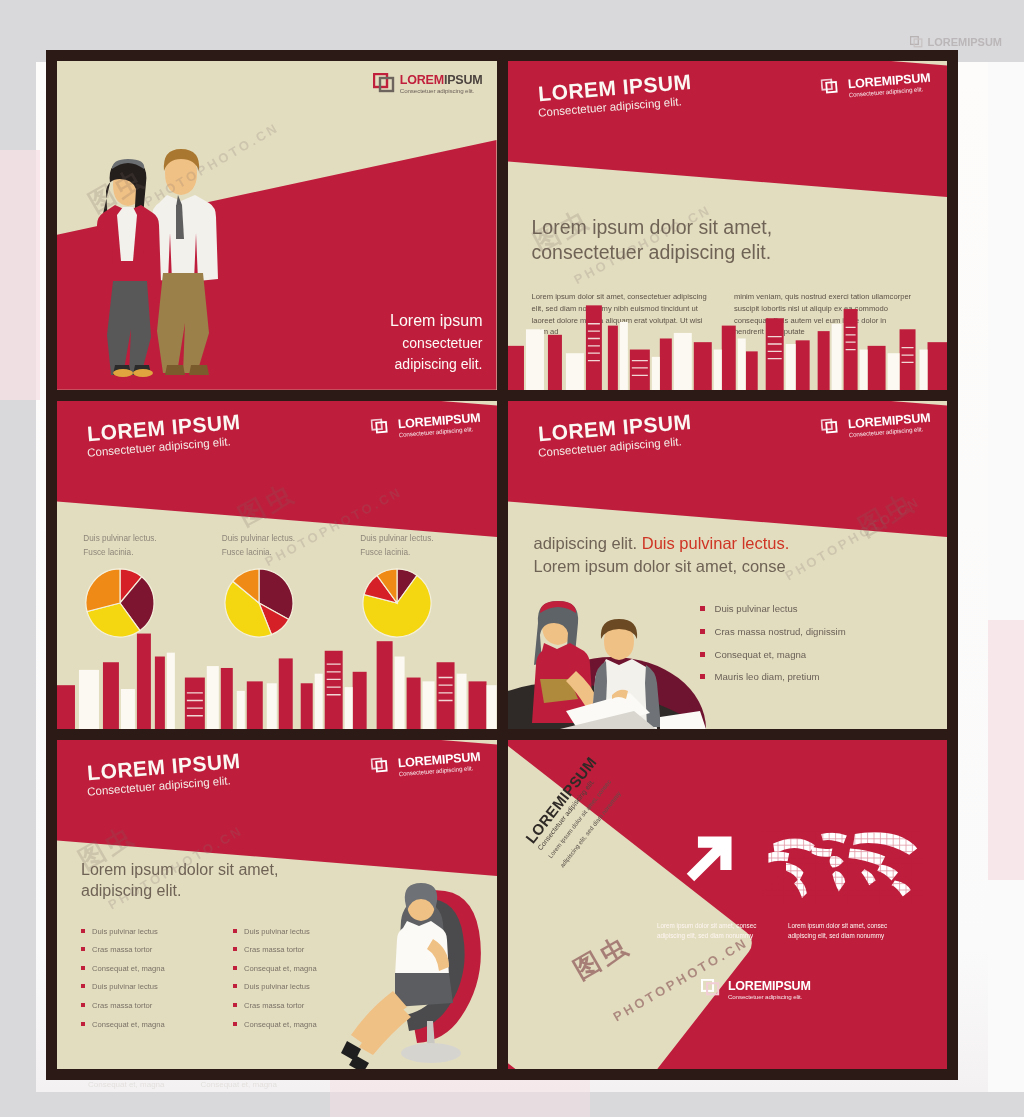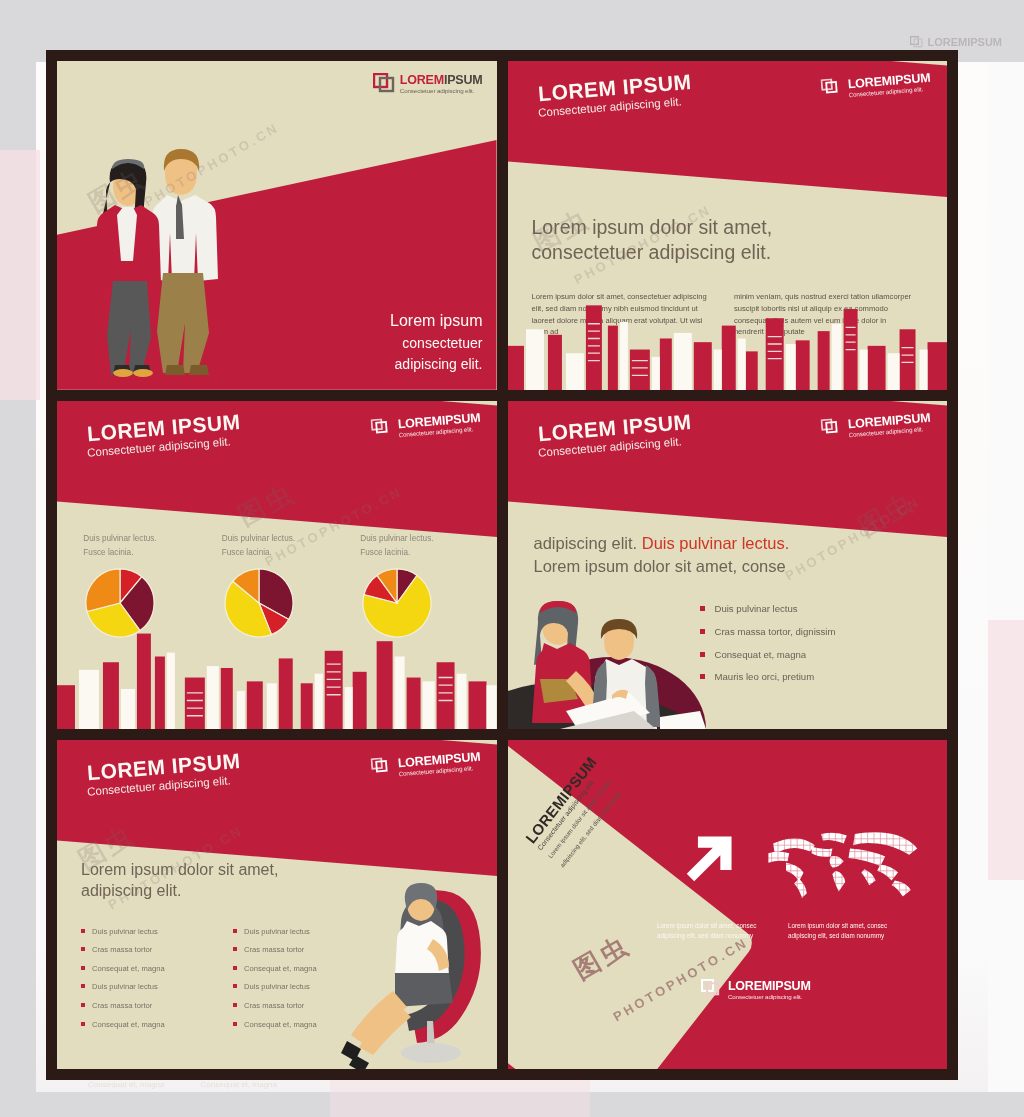--- a/index.html
+++ b/index.html
@@ -467,29 +467,29 @@
       <div>Lorem ipsum dolor sit amet, conse</div>
     </div>
 
     <ul class="bullets">
       <li>
           <span class="sq"></span>
           <span>Duis pulvinar lectus</span>
         </li>
       <li>
           <span class="sq"></span>
-          <span>Cras massa tortor, dignissim</span>
+          <span>Cras massa nostrud, dignissim</span>
         </li>
       <li>
           <span class="sq"></span>
           <span>Consequat et, magna</span>
         </li>
       <li>
           <span class="sq"></span>
-          <span>Mauris leo orci, pretium</span>
+          <span>Mauris leo diam, pretium</span>
         </li>
     </ul>
 
     <svg class="figure" style="left:0;bottom:0;width:250px;height:150px;" viewBox="0 0 250 150">
       <ellipse cx="104" cy="150" rx="94" ry="72" fill="#6e1430"></ellipse>
       <path d="M0 112 q40 -14 92 -4 q60 12 106 42 l0 0 l-198 0z" fill="#2f2a28"></path>
 
       <path d="M34 46 q0-16 16-16 q16 0 16 16 q0 18-16 20 q-16-2-16-20z" fill="#f0c185"></path>
       <path d="M30 44 q-2-22 20-22 q22 0 20 22 l-4 42 l-8-2 l2-30 q-3-10-14-10 q-12 0-14 12 l2 28 l-8 2z" fill="#5e6367"></path>
       <path d="M32 34 q18-12 36 0 q0-12-18-12 q-18 0-18 12z" fill="#c0203c"></path>

